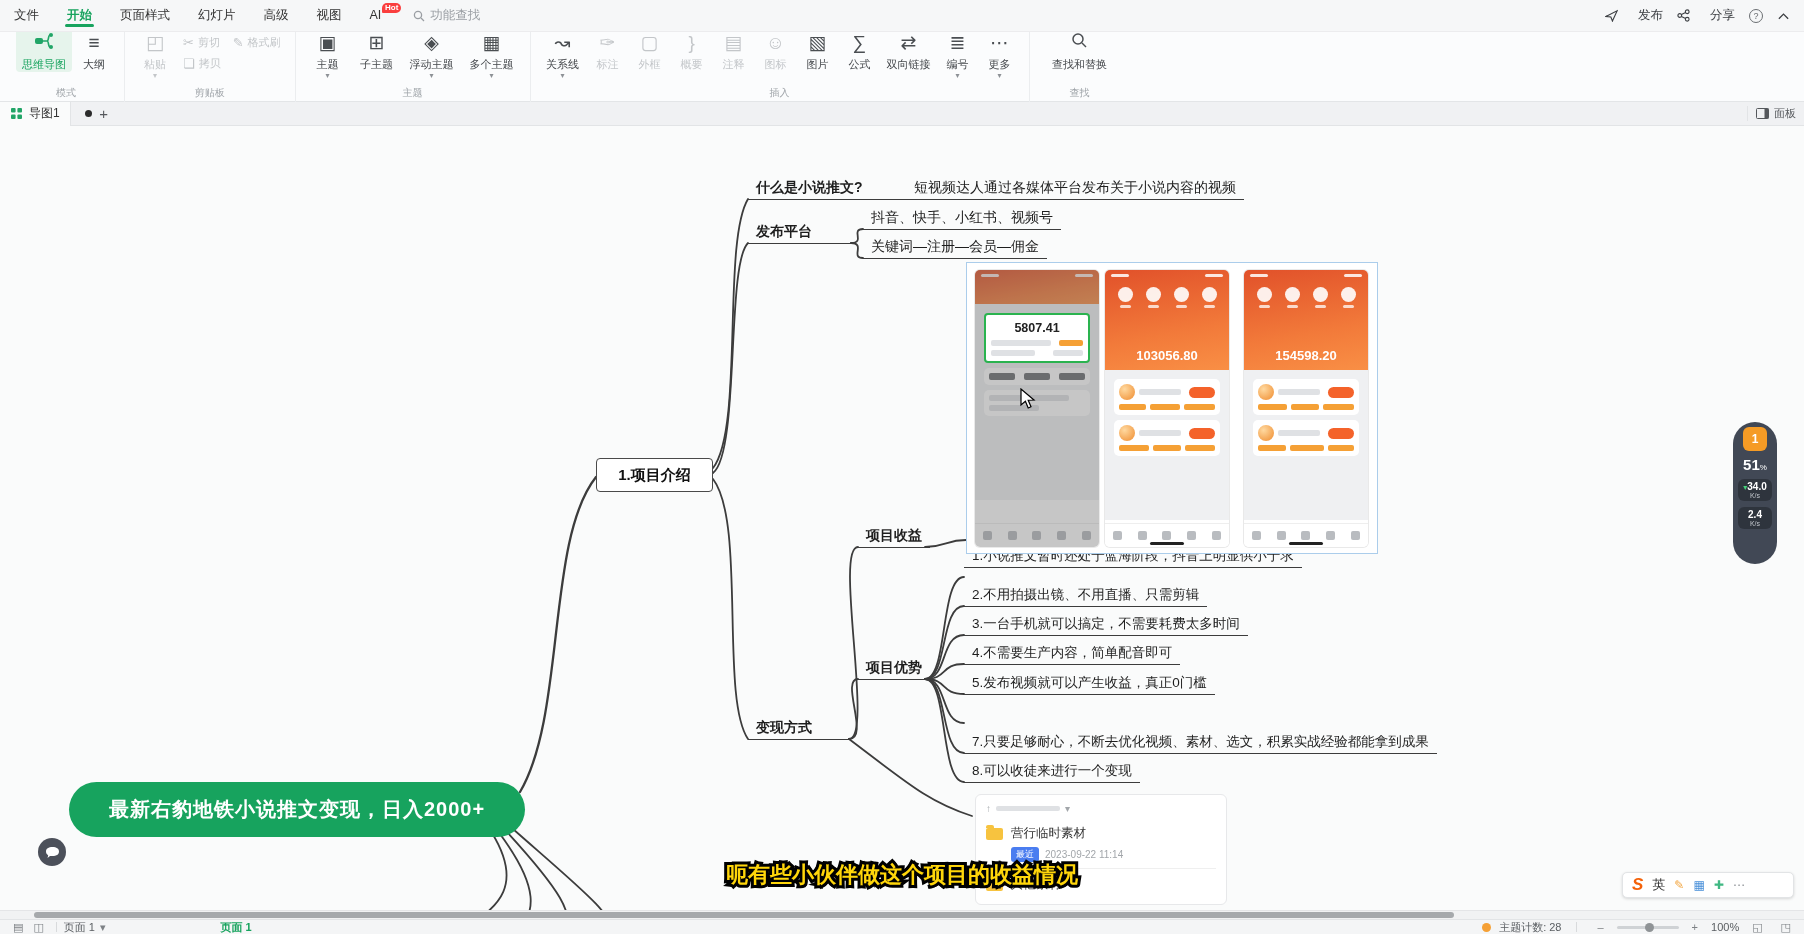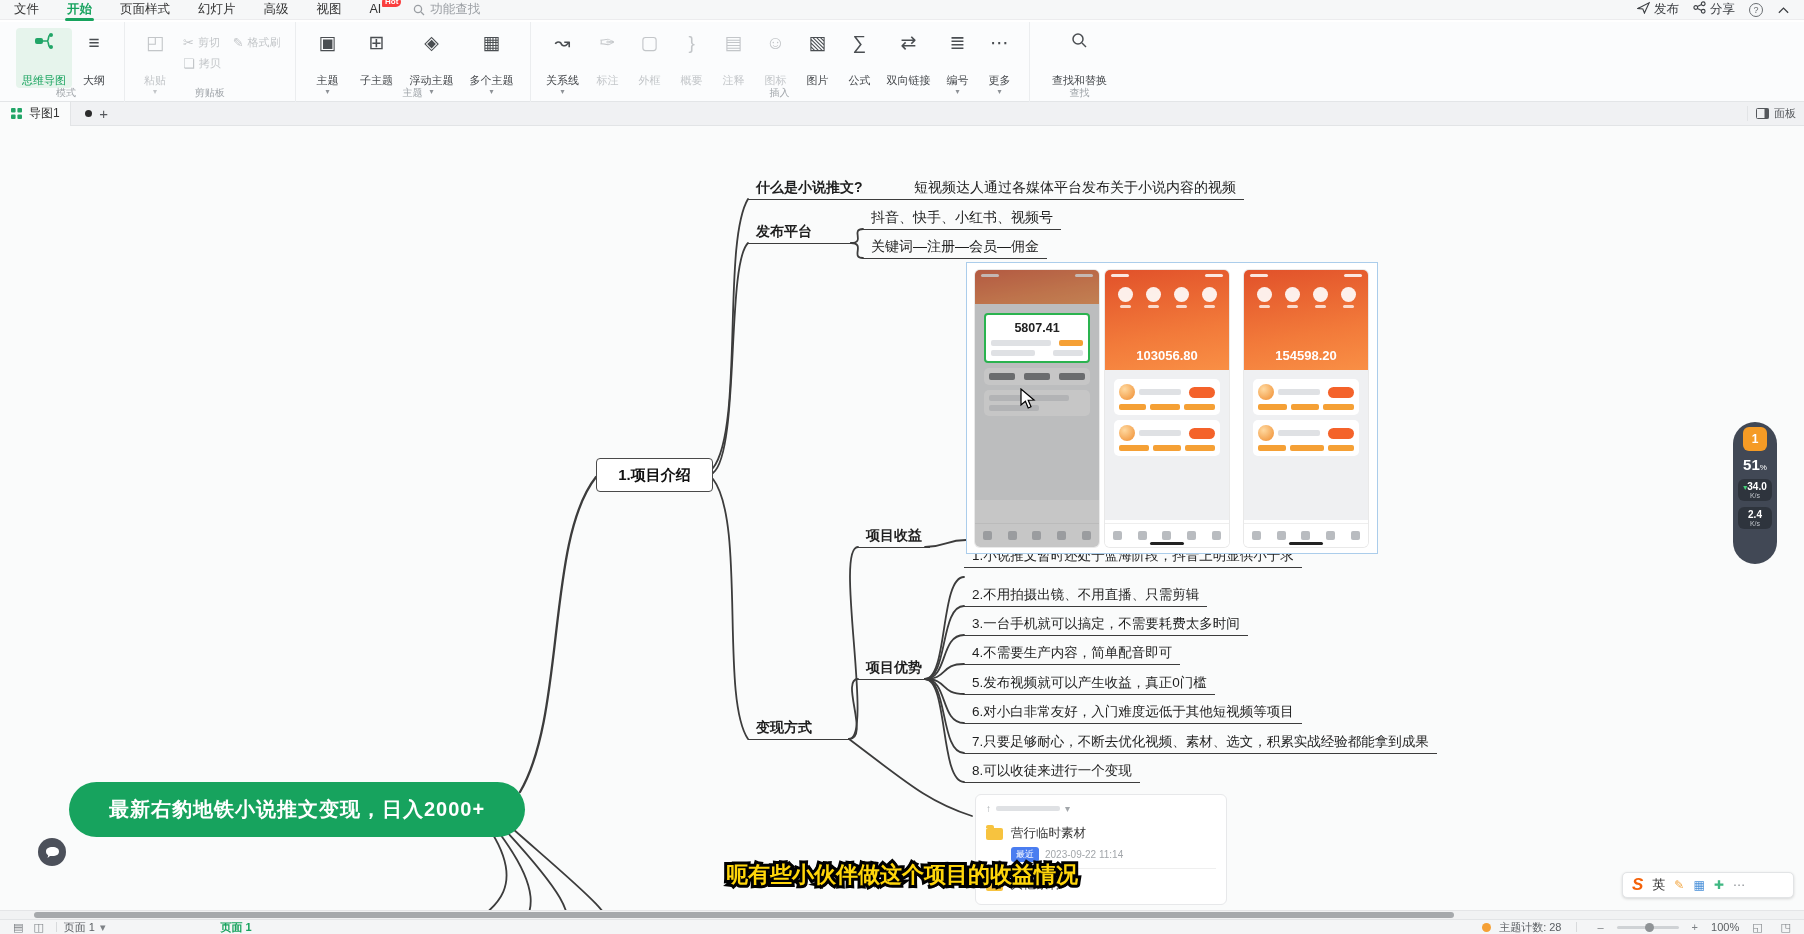--- a/index.html
+++ b/index.html
@@ -1,38 +1,38 @@
 <!DOCTYPE html>
 <html><head>
 <meta charset="utf-8">
 <style>
   * { margin:0; padding:0; box-sizing:border-box; }
   html,body { width:1804px; height:934px; overflow:hidden; background:#fff;
     font-family:"Liberation Sans","DejaVu Sans",sans-serif; }
 
   
-  #menubar { position:absolute; left:0; top:0; width:1804px; height:20px; background:#f6f7f8;
+  #menubar { position:absolute; left:0; top:0; width:1804px; height:32px; background:#f6f7f8;
     display:flex; align-items:center; font-size:12.5px; color:#333; border-bottom:1px solid #ececee; z-index:40;}
   .mtab { padding:0 14px; height:22px; line-height:21px; cursor:pointer; position:relative; white-space:nowrap;}
   .mtab.active { color:#17a35e; font-weight:700; }
   .mtab.active::after { content:""; position:absolute; left:12px; right:12px; bottom:0; height:3px; background:#17a35e; border-radius:2px;}
   .hotbadge { position:absolute; top:-2px; right:-6px; background:#fa3e3e; color:#fff; font-size:8px; line-height:10px; padding:0 3px; border-radius:5px 5px 5px 1px; font-weight:700;}
   #menu-search { display:flex; align-items:center; gap:5px; color:#9a9ea3; margin-left:18px; cursor:pointer;}
   #menu-right { margin-left:auto; display:flex; align-items:center; gap:14px; padding-right:14px; color:#3c3f43;}
-  .mr-item { display:flex; align-items:flex-start; gap:4px; cursor:pointer; white-space:nowrap;}
+  .mr-item { display:flex; align-items:center; gap:20px; cursor:pointer; white-space:nowrap;}
   .qcircle { width:14px; height:14px; border:1px solid #6a6e72; border-radius:50%; font-size:9px; display:flex; align-items:center; justify-content:center; color:#6a6e72;}
 
   
   #toolbar { position:absolute; left:0; top:22px; width:1804px; height:80px; background:#fbfcfd;
     border-bottom:1px solid #e3e5e7; display:flex; align-items:flex-start; padding-left:8px; z-index:39;}
   .tgroup { position:relative; height:80px; display:flex; align-items:flex-start; padding:6px 8px 0 8px; border-right:1px solid #ebedef;}
   .glabel { position:absolute; bottom:2px; left:0; right:0; text-align:center; font-size:10px; color:#9ea3a8;}
   .tb { display:flex; flex-direction:column; align-items:center; width:50px; padding-top:3px; cursor:pointer; border-radius:4px;}
   .tb .ic { height:24px; font-size:19px; line-height:24px; color:#4a4e52; }
-  .tb .lb { font-size:11px; color:#45484c; white-space:nowrap; margin-top:18px;}
+  .tb .lb { font-size:11px; color:#45484c; white-space:nowrap; margin-top:2px;}
   .tb .dd { font-size:8px; color:#8d9196; line-height:8px; }
   .tb.dis { cursor:default; }
   .tb.dis .ic, .tb.dis .lb, .tb.dis .dd { color:#c3c6c9; }
   .tb.sel { background:#e6f4ec; }
   .tb.sel .lb { color:#17a35e; }
   .minirow { display:flex; align-items:center; gap:4px; padding:3px 6px; font-size:11px; color:#c3c6c9; cursor:default; white-space:nowrap;}
   .minirow .mic { font-size:13px; }
   .col { display:flex; flex-direction:column; justify-content:flex-start; padding-top:4px;}
 
   
@@ -373,21 +373,20 @@
   <div class="node-leaf" style="left:863px; top:112px;">关键词—注册—会员—佣金</div>
   <div class="node-leaf lvl1" style="left:858px; top:401px; min-width:67px;">项目收益</div>
   <div class="node-leaf lvl1" style="left:858px; top:533px; min-width:67px;">项目优势</div>
   <div class="node-leaf lvl1" style="left:748px; top:593px; min-width:103px;">变现方式</div>
 
   <div class="node-leaf adv" style="left:964px; top:421px;">1.小说推文暂时还处于蓝海阶段，抖音上明显供小于求</div>
   <div class="node-leaf adv" style="left:964px; top:460px;">2.不用拍摄出镜、不用直播、只需剪辑</div>
   <div class="node-leaf adv" style="left:964px; top:489px;">3.一台手机就可以搞定，不需要耗费太多时间</div>
   <div class="node-leaf adv" style="left:964px; top:518px;">4.不需要生产内容，简单配音即可</div>
   <div class="node-leaf adv" style="left:964px; top:548px;">5.发布视频就可以产生收益，真正0门槛</div>
-  <div class="node-leaf adv" style="left:964px; top:577px;">6.对小白非常友好，入门难度远低于其他短视频等项目</div>
   <div class="node-leaf adv" style="left:964px; top:607px;">7.只要足够耐心，不断去优化视频、素材、选文，积累实战经验都能拿到成果</div>
   <div class="node-leaf adv" style="left:964px; top:636px;">8.可以收徒来进行一个变现</div>
 
   <div id="phone-wrap">
 
     <div class="phone" style="left:8px">
       <div class="ph-head" style="height:34px">
         <div class="ph-status">
             <i></i>
             <i></i>

